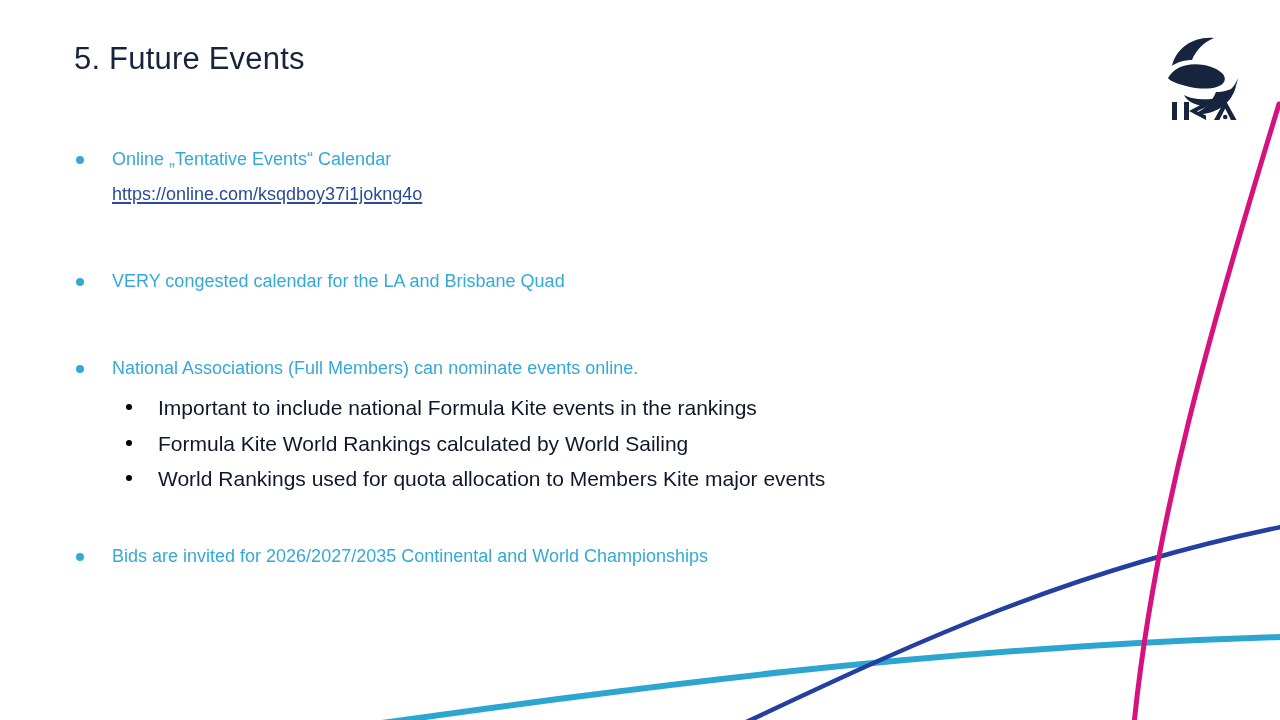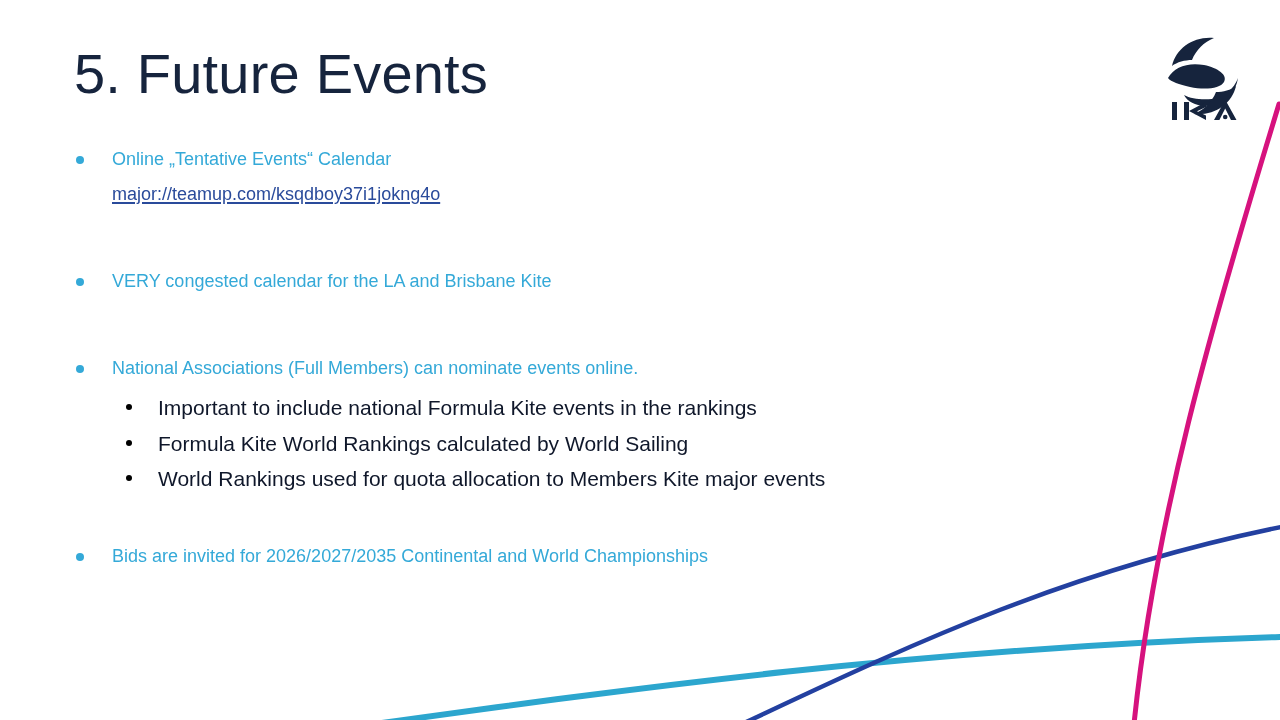--- a/index.html
+++ b/index.html
@@ -43,21 +43,21 @@
     width: 104px;
     height: 100px;
     z-index: 4;
   }
 
   
   #page-title {
     position: absolute;
     left: 74px;
     top: 41px;
-    font-size: 56px;
+    font-size: 31px;
     line-height: 1.18;
     letter-spacing: 0.2px;
     color: #16243d;
     font-weight: 400;
     z-index: 3;
     white-space: nowrap;
   }
 
   
   #content {
@@ -163,28 +163,28 @@
     </g>
   </svg>
 
   <div id="page-title">5. Future Events</div>
 
   <div id="content">
 
     <div class="lvl1">
       <span class="dot"></span>
       <span class="lvl1-text">Online „Tentative Events“ Calendar</span>
-      <span class="link">major://teamup.com/ksqdboy37i1jokng4o</span>
+      <span class="link">https://online.com/ksqdboy37i1jokng4o</span>
     </div>
 
     <div class="gap-lg"></div>
 
     <div class="lvl1">
       <span class="dot"></span>
-      <span class="lvl1-text">VERY congested calendar for the LA and Brisbane Kite</span>
+      <span class="lvl1-text">VERY congested calendar for the LA and Brisbane Quad</span>
     </div>
 
     <div class="gap-lg"></div>
 
     <div class="lvl1">
       <span class="dot"></span>
       <span class="lvl1-text">National Associations (Full Members) can nominate events online.</span>
     </div>
 
     <div class="sublist">

